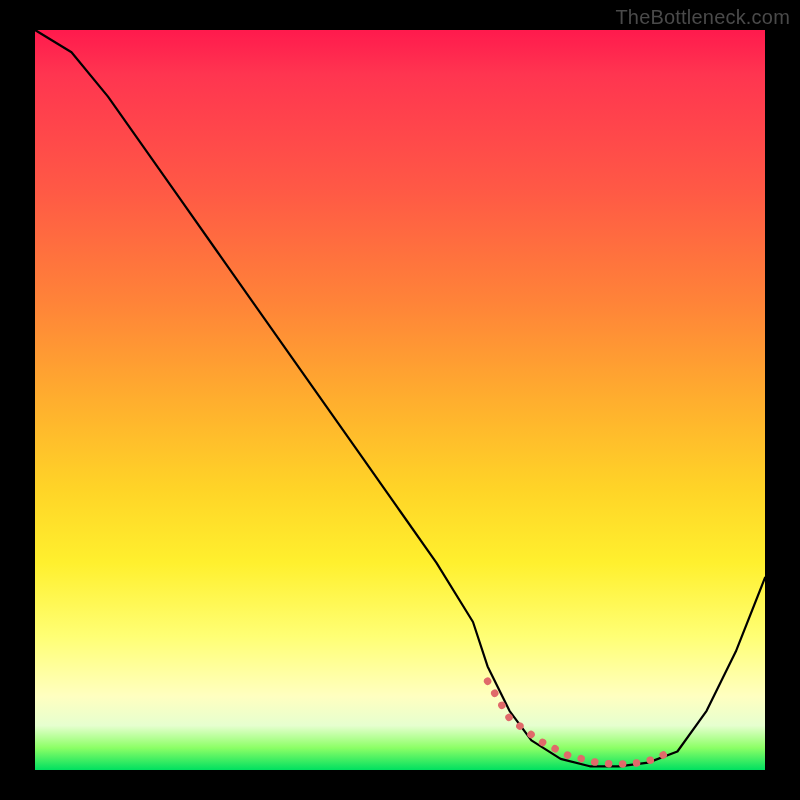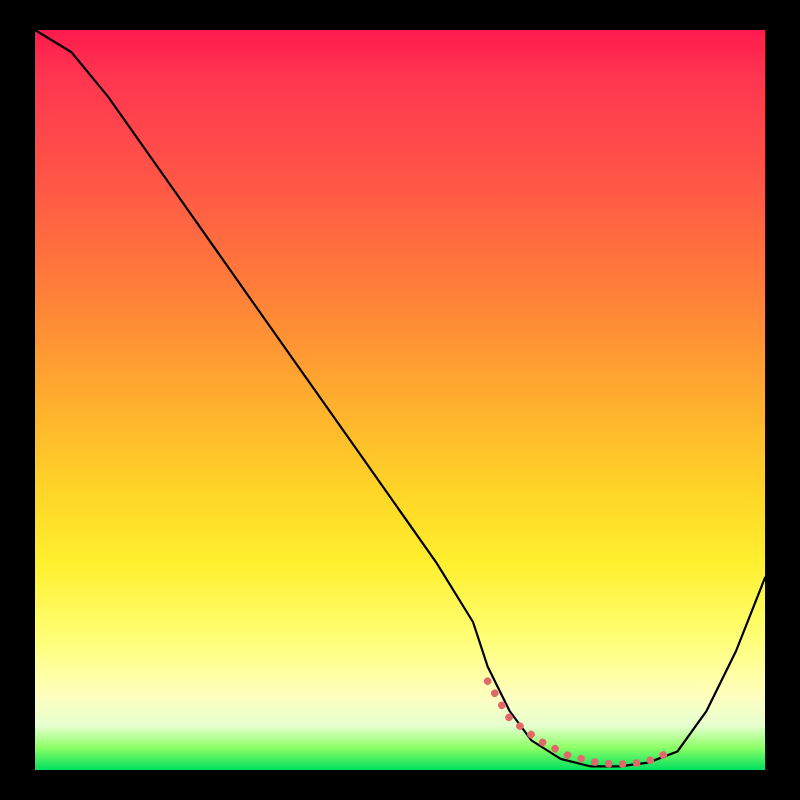--- a/index.html
+++ b/index.html
@@ -72,19 +72,20 @@
     stroke-width: 7.5;
     stroke-linecap: round;
     stroke-linejoin: round;
     stroke-dasharray: 0.01 14;
   }
 </style>
 </head>
 <body>
 
 <div class="frame">
+  <div class="watermark">TheBottleneck.com</div>
   <div class="plot-area">
     <svg class="curve" viewBox="0 0 730 740">
       <path class="curve-path" d="M0.0 0.0 L36.5 22.2 L73.0 66.6 L109.5 118.4 L146.0 170.2 L182.5 222.0 L219.0 273.8 L255.5 325.6 L292.0 377.4 L328.5 429.2 L365.0 481.0 L401.5 532.8 L438.0 592.0 L452.6 636.4 L474.5 680.8 L496.4 710.4 L525.6 728.9 L554.8 736.3 L584.0 736.3 L613.2 732.6 L642.4 721.5 L671.6 680.8 L700.8 621.6 L730.0 547.6"></path>
       <path class="dot-path" d="M452.6 651.2 L474.5 688.2 L489.1 699.3 L503.7 710.4 L518.3 717.8 L532.9 725.2 L547.5 728.9 L562.1 732.6 L576.7 734.1 L591.3 734.1 L605.9 732.6 L620.5 728.9 L635.1 721.5"></path>
     </svg>
   </div>
 </div>
 
 </body></html>

